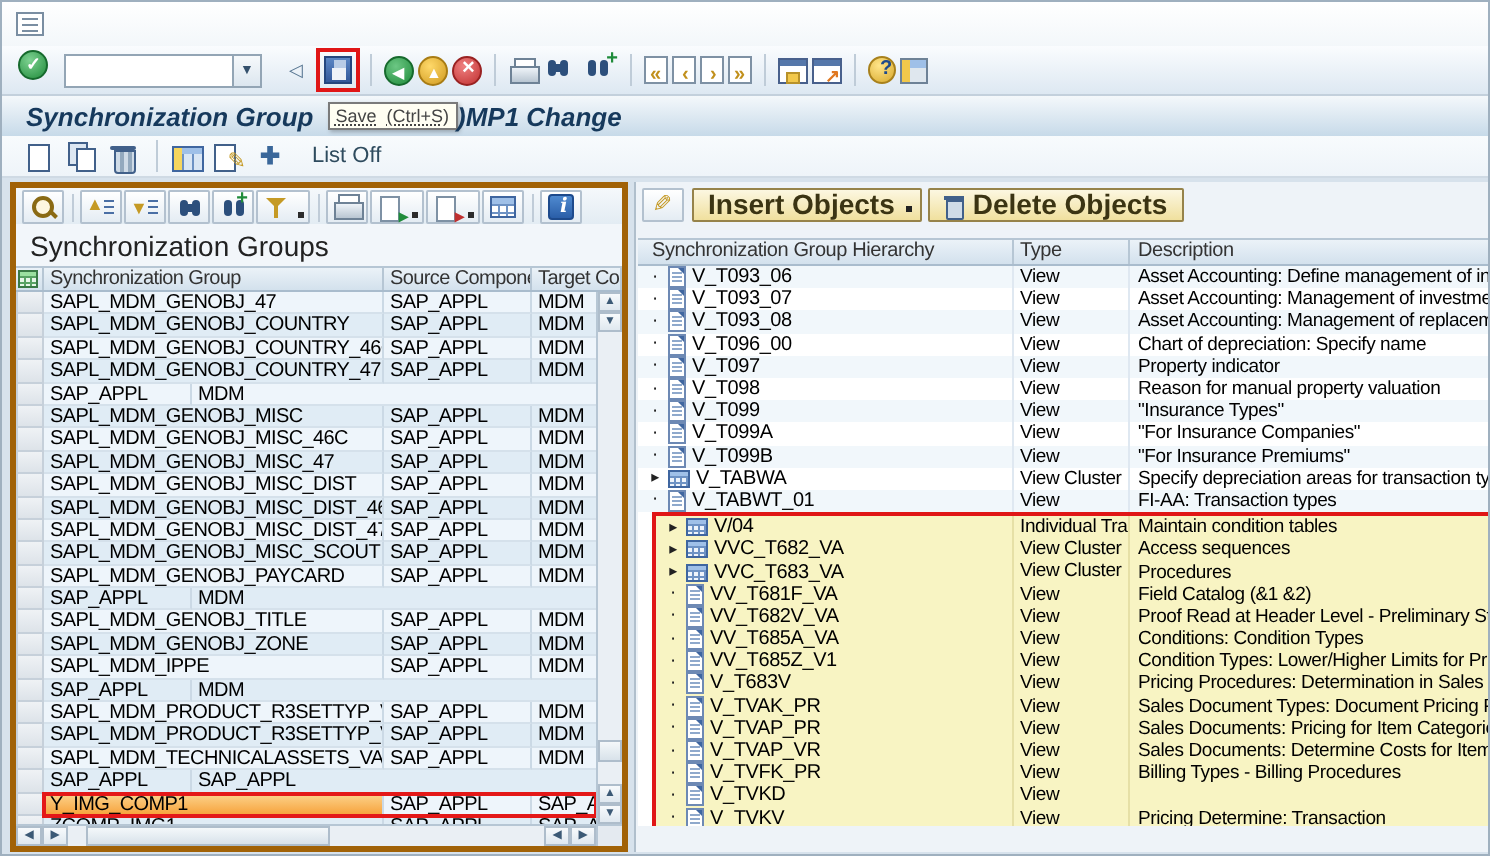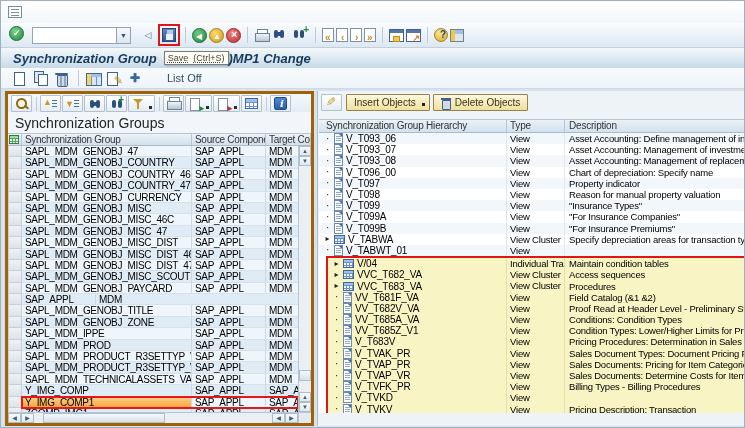--- a/index.html
+++ b/index.html
@@ -79,21 +79,21 @@
   .i-copy::after{content:'';position:absolute;left:7px;top:4px;width:8px;height:10px;background:#fff;border:1px solid #41608a}
   .i-delete::before{content:'';position:absolute;left:5px;top:5px;width:9px;height:10px;border:1px solid #41608a;border-radius:0 0 2px 2px;
     background:linear-gradient(90deg,#cfdbe7 0 2px,#93a9be 2px 4px,#cfdbe7 4px 6px,#93a9be 6px 8px,#cfdbe7 8px)}
   .i-delete::after{content:'';position:absolute;left:3px;top:3px;width:13px;height:2px;background:#41608a;border-radius:1px}
   .i-save-layout::before{content:'';position:absolute;left:2px;top:3px;width:14px;height:11px;border:1px solid #3f66a0;
     background:linear-gradient(90deg,#f6d65e 0 4px,rgba(0,0,0,0) 4px),linear-gradient(#9fc0e8 0 3px,rgba(0,0,0,0) 3px),
     repeating-linear-gradient(90deg,rgba(0,0,0,0) 0 4px,#6d92c4 4px 5px),#d9e6f4}
   .i-edit::before{content:'';position:absolute;left:2px;top:2px;width:9px;height:12px;background:#fff;border:1px solid #41608a}
   .i-edit::after{content:'✎';position:absolute;right:1px;bottom:0;color:#c59a25;font-size:11px}
   .i-move::before{content:'✚';position:absolute;left:4px;top:1px;color:#3a679a;font-size:12px;font-weight:bold}
-  .listoff{font-size:11px;color:#2e4b5e;margin-left:20px;white-space:nowrap}
+  .listoff{font-size:11px;color:#2e4b5e;margin-left:9px;white-space:nowrap}
 
   
   .content-bg{position:absolute;left:0;top:88px;right:0;bottom:0;background:#d7e2ec}
 
   
   .lt{min-width:21px;height:17px;border:1px solid #b3c1cf;border-radius:1px;
     background:linear-gradient(#ffffff,#e4ecf3);display:inline-flex;align-items:center;justify-content:center;
     position:relative;margin-right:1px;flex:none}
   .lt.dd{min-width:27px;padding-right:6px}
   .lt.dd::after{content:'';position:absolute;right:2px;bottom:2px;width:3px;height:3px;background:#2b2b2b}
@@ -151,21 +151,21 @@
   .hscroll{position:absolute;left:0;bottom:0;height:11px;right:13px;background:#eaeff4;border-top:1px solid #b6c6d4;display:flex}
   .hbtn{width:13px;height:10px;flex:none;background:linear-gradient(#f7fafc,#dfe8ef);border:1px solid #aebdcb;
     color:#3c5a76;font-size:6px;line-height:8px;text-align:center}
   .htrack{flex:1;position:relative}
   .hthumb{position:absolute;left:9px;top:0;width:122px;height:10px;background:linear-gradient(#f4f8fa,#d8e2ea);border:1px solid #aebdcb}
   .scorner{position:absolute;right:0;bottom:0;width:13px;height:11px;background:#e4eaf0;border-top:1px solid #b6c6d4;border-left:1px solid #b6c6d4}
 
   
   .rpanel{position:absolute;left:316px;top:90px;width:429px;height:335px;background:#eef3f8;border-left:1px solid #b0bfcc}
   .rp-toolbar{height:18px;margin:2px 0 0 3px;display:flex;align-items:center;gap:3px}
-  .btn{height:17px;border:1px solid #96834a;background:linear-gradient(#fcf7e1,#f0e09e);font-size:10px;font-weight:normal;
+  .btn{height:17px;border:1px solid #96834a;background:linear-gradient(#fcf7e1,#f0e09e);font-size:14px;font-weight:bold;
     color:#3b3413;padding:0 7px;display:inline-flex;align-items:center;gap:4px;border-radius:1px;white-space:nowrap;position:relative}
   .btn.dd{padding-right:13px}
   .btn.dd::after{content:'';position:absolute;right:4px;bottom:4px;width:3px;height:3px;background:#222}
   .btn-trash{position:relative;width:10px;height:13px;display:inline-block;flex:none}
   .btn-trash::before{content:'';position:absolute;left:1px;top:4px;width:7px;height:8px;background:#cfdbe7;border:1px solid #41608a;border-radius:0 0 1px 1px}
   .btn-trash::after{content:'';position:absolute;left:0;top:2px;width:10px;height:2px;background:#41608a}
   .rtable{position:absolute;left:1px;top:28px;right:0;bottom:13px;background:#fff;border-top:1px solid #b6c6d4}
   .rth{position:absolute;left:0;top:0;right:0;height:13px;display:flex;
     background:linear-gradient(#ebf2f8,#d3e1ed);border-bottom:1px solid #a9bccd;
     font-size:10px;letter-spacing:-0.2px;color:#333;line-height:12px}
@@ -351,21 +351,20 @@
             <span class="sel"></span>
             <span class="cwrap">
               <span class="c n">SAPL_MDM_GENOBJ_COUNTRY_47</span>
               <span class="c s">SAP_APPL</span>
               <span class="c t">MDM</span>
             </span>
           </div>
           <div class="lrow">
             <span class="sel"></span>
             <span class="cwrap">
-              <span class="c n">SAPL_MDM_GENOBJ_CURRENCY</span>
               <span class="c s">SAP_APPL</span>
               <span class="c t">MDM</span>
             </span>
           </div>
           <div class="lrow">
             <span class="sel"></span>
             <span class="cwrap">
               <span class="c n">SAPL_MDM_GENOBJ_MISC</span>
               <span class="c s">SAP_APPL</span>
               <span class="c t">MDM</span>
@@ -454,21 +453,20 @@
             <span class="sel"></span>
             <span class="cwrap">
               <span class="c n">SAPL_MDM_IPPE</span>
               <span class="c s">SAP_APPL</span>
               <span class="c t">MDM</span>
             </span>
           </div>
           <div class="lrow">
             <span class="sel"></span>
             <span class="cwrap">
-              <span class="c n">SAPL_MDM_PROD</span>
               <span class="c s">SAP_APPL</span>
               <span class="c t">MDM</span>
             </span>
           </div>
           <div class="lrow">
             <span class="sel"></span>
             <span class="cwrap">
               <span class="c n">SAPL_MDM_PRODUCT_R3SETTYP_VIEWCL</span>
               <span class="c s">SAP_APPL</span>
               <span class="c t">MDM</span>
@@ -486,21 +484,20 @@
             <span class="sel"></span>
             <span class="cwrap">
               <span class="c n">SAPL_MDM_TECHNICALASSETS_VALHELP</span>
               <span class="c s">SAP_APPL</span>
               <span class="c t">MDM</span>
             </span>
           </div>
           <div class="lrow">
             <span class="sel"></span>
             <span class="cwrap">
-              <span class="c n">Y_IMG_COMP</span>
               <span class="c s">SAP_APPL</span>
               <span class="c t">SAP_APPL</span>
             </span>
           </div>
           <div class="lrow selected">
             <span class="sel"></span>
             <span class="cwrap">
               <span class="c n">Y_IMG_COMP1</span>
               <span class="c s">SAP_APPL</span>
               <span class="c t">SAP_APPL</span>
@@ -643,20 +640,21 @@
             <span class="t">View Cluster</span>
             <span class="d">Specify depreciation areas for transaction types</span>
           </div>
           <div class="rrow">
             <span class="n">
               <span class="bl">·</span>
               <span class="ic-doc"></span>
               <span>V_TABWT_01</span>
             </span>
             <span class="t">View</span>
+            <span class="d">FI-AA: Transaction types</span>
           </div>
           <div class="hl-group">
             <div class="rrow">
               <span class="n">
                 <span class="bl ex">▸</span>
                 <span class="ic-grid"></span>
                 <span>V/04</span>
               </span>
               <span class="t">Individual Tra...</span>
               <span class="d">Maintain condition tables</span>
@@ -768,20 +766,20 @@
               </span>
               <span class="t">View</span>
             </div>
             <div class="rrow">
               <span class="n">
                 <span class="bl">·</span>
                 <span class="ic-doc"></span>
                 <span>V_TVKV</span>
               </span>
               <span class="t">View</span>
-              <span class="d">Pricing Description: Transaction</span>
+              <span class="d">Pricing Determine: Transaction</span>
             </div>
           </div>
         </div>
     </div>
   </div>
 
 </div>
 
 </body></html>

